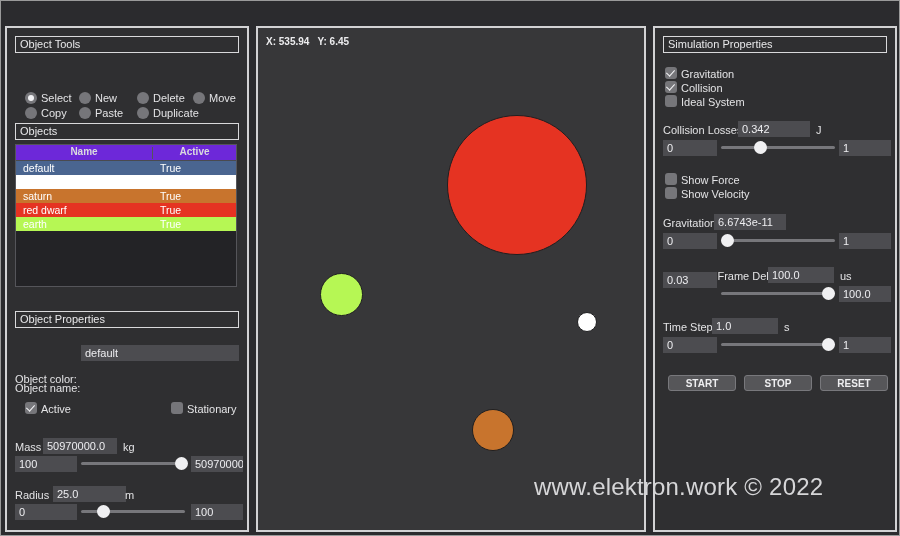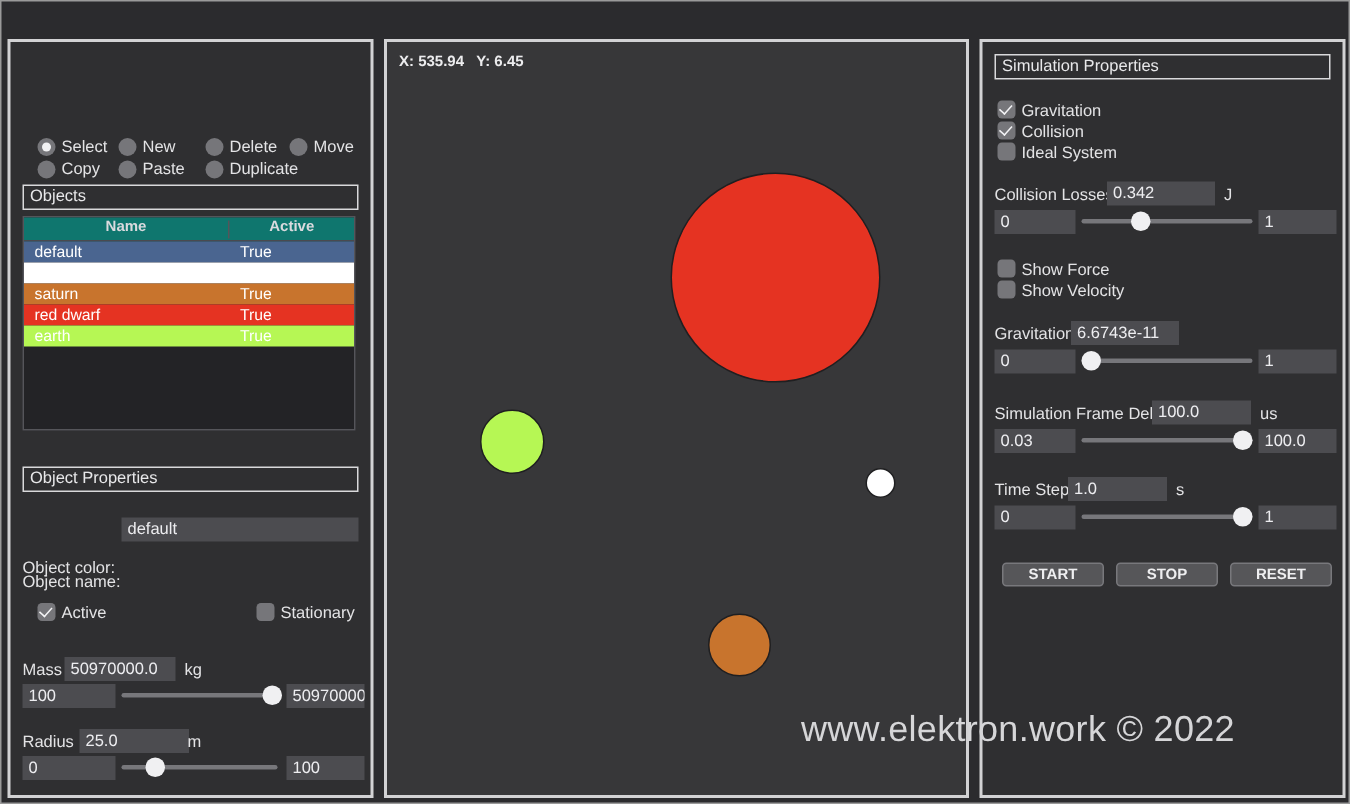--- a/index.html
+++ b/index.html
@@ -112,21 +112,21 @@
   
   #list-frame {
     position: absolute;
     left: 12px; top: 142px; width: 222px; height: 143px;
     background: #232326;
     border: 1px solid #55555a;
   }
   #list-head {
     position: relative;
     height: 16px;
-    background: #0f766e;
+    background: #6d28d9;
     border-bottom: 1px solid #4a4a4f;
     text-decoration: underline;
   }
   #list-head .hcell {
     position: absolute; top: 1px;
     color: #dadade; font-size: 10px; font-weight: bold;
     text-align: center;
   }
   #list-head .hcell.name { left: 0; width: 136px; }
   #list-head .hcell.active { left: 137px; width: 83px; }
@@ -181,20 +181,21 @@
   }
 </style>
 </head>
 <body>
 
 <div id="app">
 
 
   <div id="left-panel" class="panel">
 
+    <div class="grouptitle" style="left:8px; top:8px; width:224px;">Object Tools</div>
 
     <div class="radio on" style="left:18px; top:64px;"></div>
     <div class="lbl" style="left:34px; top:64px;">Select</div>
 
     <div class="radio" style="left:72px; top:64px;"></div>
     <div class="lbl" style="left:88px; top:64px;">New</div>
 
     <div class="radio" style="left:130px; top:64px;"></div>
     <div class="lbl" style="left:146px; top:64px;">Delete</div>
 
@@ -325,21 +326,21 @@
 
     <div class="field" style="left:8px; top:205px; width:54px;">0</div>
     <div class="slidertrack" style="left:66px; top:211px; width:114px;"></div>
     <div class="sliderknob" style="left:66px; top:206px;"></div>
     <div class="field" style="left:184px; top:205px; width:52px;">1</div>
 
     <div class="lbl" style="left:8px; top:242px;">Simulation Frame Delay</div>
     <div class="field" style="left:113px; top:239px; width:66px;">100.0</div>
     <div class="lbl" style="left:185px; top:242px;">us</div>
 
-    <div class="field" style="left:8px; top:258px; width:54px;">0.03</div>
+    <div class="field" style="left:8px; top:244px; width:54px;">0.03</div>
     <div class="slidertrack" style="left:66px; top:264px; width:114px;"></div>
     <div class="sliderknob" style="left:167px; top:259px;"></div>
     <div class="field" style="left:184px; top:258px; width:52px;">100.0</div>
 
     <div class="lbl" style="left:8px; top:293px;">Time Step</div>
     <div class="field" style="left:57px; top:290px; width:66px;">1.0</div>
     <div class="lbl" style="left:129px; top:293px;">s</div>
 
     <div class="field" style="left:8px; top:309px; width:54px;">0</div>
     <div class="slidertrack" style="left:66px; top:315px; width:114px;"></div>

